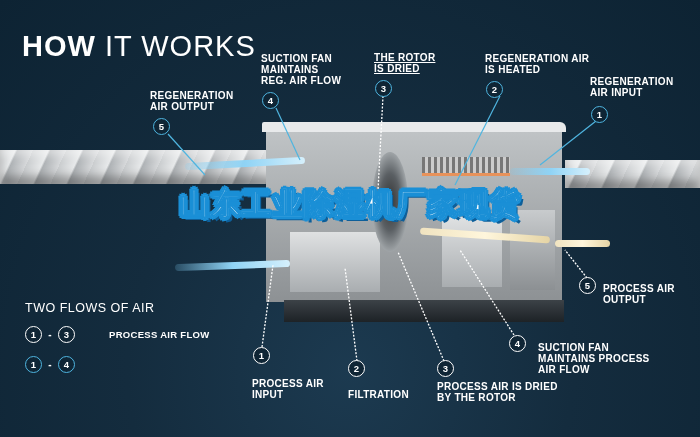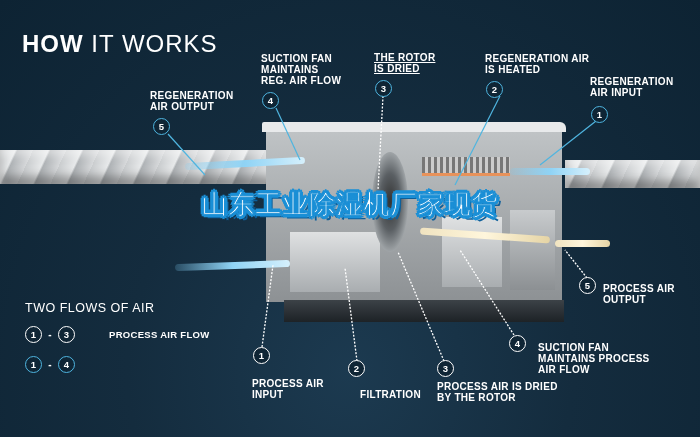--- a/index.html
+++ b/index.html
@@ -1,19 +1,19 @@
 <!DOCTYPE html>
 <html><head>
 <meta charset="utf-8">
 <style>
   html, body { margin:0; padding:0; }
   body { width:700px; height:437px; overflow:hidden; background:#0f2535; font-family:"Liberation Sans", sans-serif; }
   .canvas { position:relative; width:700px; height:437px; overflow:hidden;
     background: radial-gradient(ellipse at 50% 85%, #1c3a50 0%, #142c3e 45%, #0d2333 100%); }
-  .title { position:absolute; left:22px; top:30px; color:#ffffff; font-size:24px; letter-spacing:1px; font-weight:normal;text-align:center; }
+  .title { position:absolute; left:22px; top:30px; color:#ffffff; font-size:29px; letter-spacing:1px; font-weight:normal;text-align:center; }
   .title b { font-weight:bold; }
   .lbl { position:absolute; color:#ffffff; font-size:10px; font-weight:bold; line-height:11px; letter-spacing:0.3px; white-space:nowrap; }
   .circ { position:absolute; width:17px; height:17px; border-radius:50%; box-sizing:border-box; border:1.6px solid #fff;
     color:#fff; font-size:9.5px; font-weight:bold; display:flex; align-items:center; justify-content:center; background:#0f2535; z-index:6; }
   .circ.blue { border-color:#4fb5e0; }
   .legend-title { position:absolute; left:25px; top:301px; color:#fff; font-size:12.5px; letter-spacing:0.5px; }
   .legend-row { position:absolute; left:25px; display:flex; align-items:center; gap:4px; }
   .legend-row .c { position:static; }
   .legend-row .dash { color:#fff; font-size:10px; font-weight:bold; width:8px; text-align:center; }
   .legend-row .txt { color:#fff; font-size:9.5px; font-weight:bold; margin-left:30px; letter-spacing:0.3px; }
@@ -24,21 +24,21 @@
   .m-body { position:absolute; left:4px; top:10px; width:296px; height:170px; background:linear-gradient(180deg,#bfc3c5,#8d9194); }
   .m-panel { position:absolute; background:linear-gradient(180deg,#dfe1e2,#a9adb0); }
   .m-base { position:absolute; left:22px; top:178px; width:280px; height:22px; background:linear-gradient(180deg,#3c4247,#1d2226); }
   .rotor { position:absolute; left:110px; top:30px; width:36px; height:100px; border-radius:50%; background:radial-gradient(ellipse,#333 0%, #5a5f63 40%, #9ea3a6 70%); }
   .heater { position:absolute; left:160px; top:35px; width:88px; height:16px; background:repeating-linear-gradient(90deg,#777 0 3px,#ccc 3px 6px); border-bottom:3px solid #e8925a; }
   .flow { position:absolute; height:7px; border-radius:6px; }
   .flow.blue { background:linear-gradient(90deg, rgba(120,200,240,0.2), #8fd3f5, #d6f0fc); }
   .flow.cream { background:linear-gradient(90deg, #f0e3c0, #fff6dc, #e5d4a5); }
   svg.lines { position:absolute; left:0; top:0; width:700px; height:437px; z-index:5; pointer-events:none; }
   .banner { position:absolute; left:100px; top:184px; width:500px; text-align:center; z-index:8; }
-  .banner span { font-family:"DejaVu Sans", sans-serif; font-weight:normal; font-size:26px; line-height:40px; color:#ffffff; letter-spacing:1px;
+  .banner span { font-family:"DejaVu Sans", sans-serif; font-weight:bold; font-size:30px; line-height:40px; color:#ffffff; letter-spacing:1px;
     -webkit-text-stroke: 1px #1a8fd6;
     text-shadow: 3px 0 0 #1a8fd6, -3px 0 0 #1a8fd6, 0 3px 0 #1a8fd6, 0 -3px 0 #1a8fd6, 2px 2px 0 #1a8fd6, -2px -2px 0 #1a8fd6, 2px -2px 0 #1a8fd6, -2px 2px 0 #1a8fd6, 4px 4px 0 #0d5f9a; }
 </style>
 </head>
 <body>
 
 <div class="canvas">
 
   <div class="title"><b>HOW</b><span> IT WORKS</span></div>
 
@@ -99,21 +99,21 @@
     <div class="lbl" style="left:590px;top:76px;"><span>REGENERATION</span><br><span>AIR INPUT</span></div>
     <div class="circ blue" style="left:591px;top:106px;">1</div>
   </div>
 
   <div>
     <div class="circ" style="left:253px;top:347px;">1</div>
     <div class="lbl" style="left:252px;top:378px;"><span>PROCESS AIR</span><br><span>INPUT</span></div>
   </div>
   <div>
     <div class="circ" style="left:348px;top:360px;">2</div>
-    <div class="lbl" style="left:360px;top:389px;"><span>FILTRATION</span></div>
+    <div class="lbl" style="left:348px;top:389px;"><span>FILTRATION</span></div>
   </div>
   <div>
     <div class="circ" style="left:437px;top:360px;">3</div>
     <div class="lbl" style="left:437px;top:381px;"><span>PROCESS AIR IS DRIED</span><br><span>BY THE ROTOR</span></div>
   </div>
   <div>
     <div class="circ" style="left:509px;top:335px;">4</div>
     <div class="lbl" style="left:538px;top:342px;"><span>SUCTION FAN</span><br><span>MAINTAINS PROCESS</span><br><span>AIR FLOW</span></div>
   </div>
   <div>

